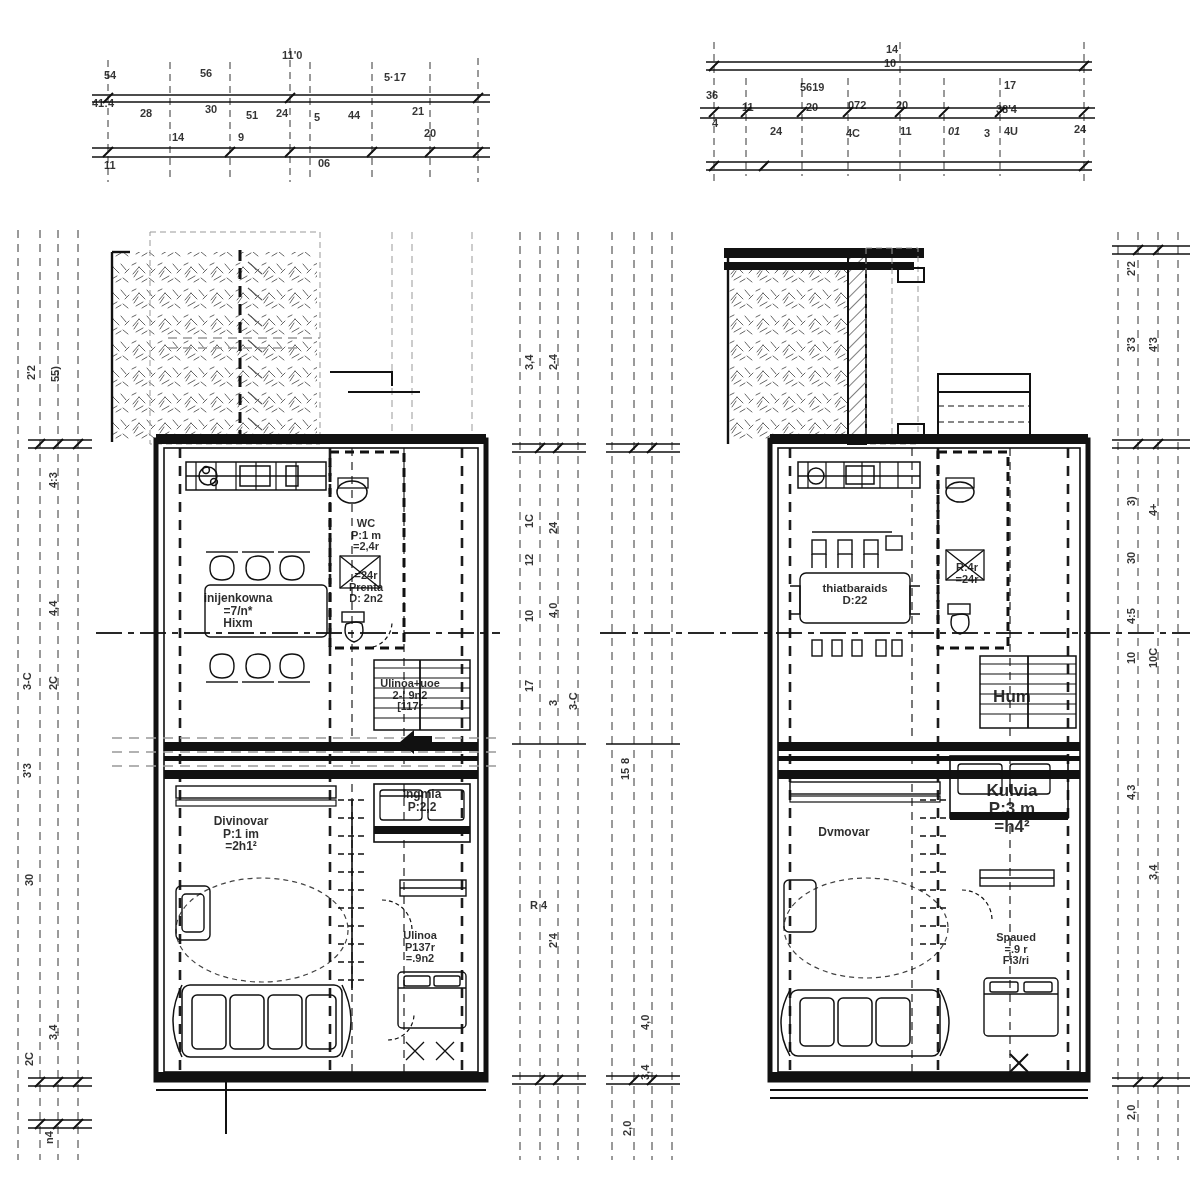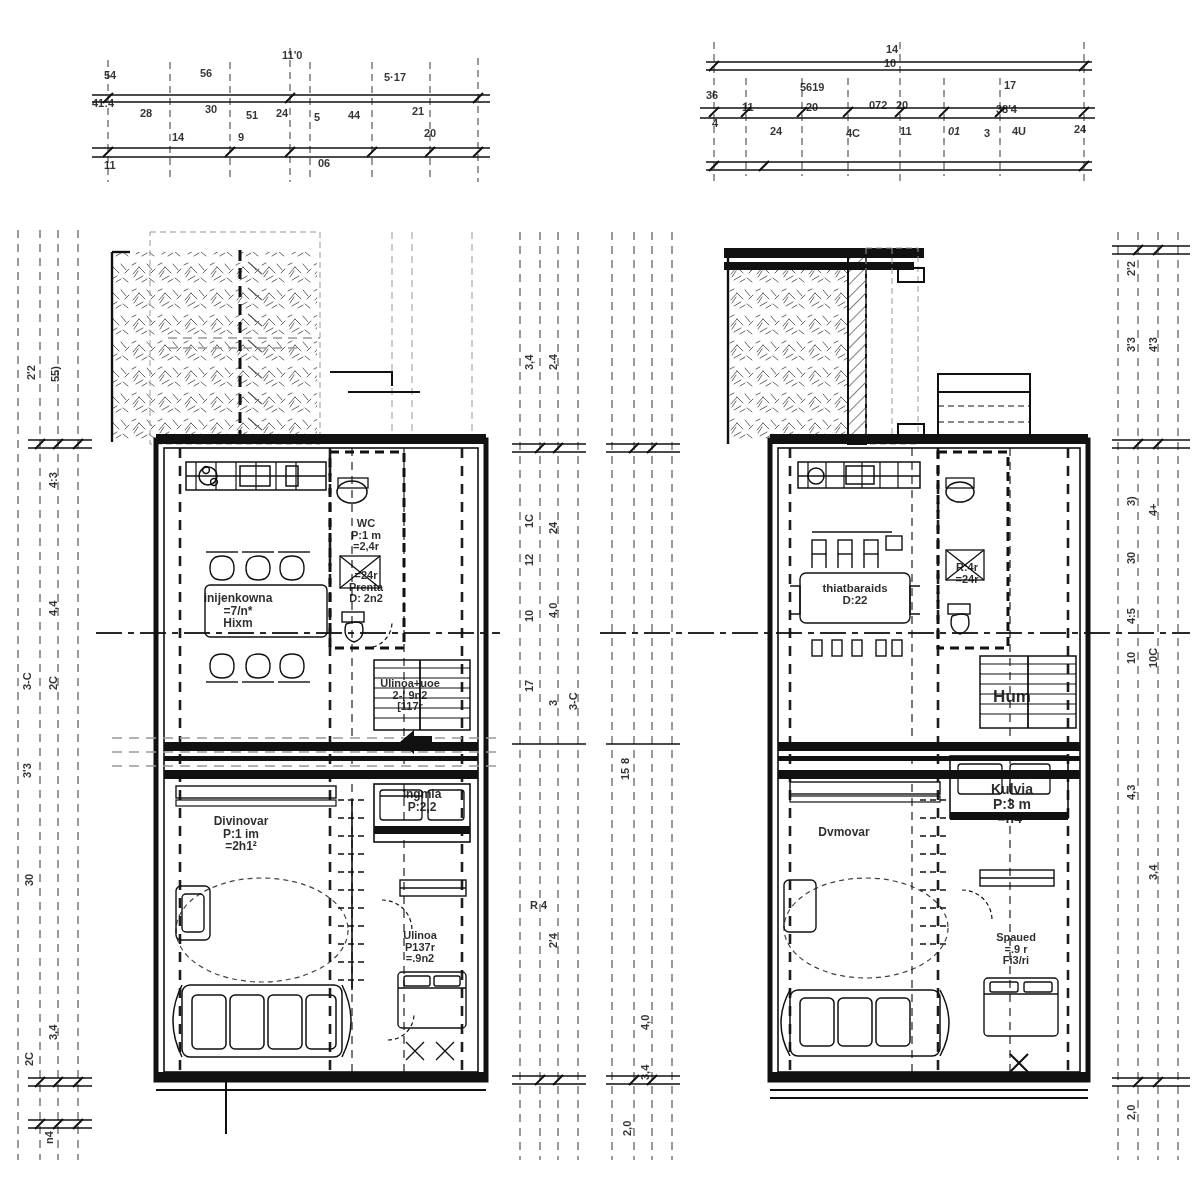--- a/index.html
+++ b/index.html
@@ -602,21 +602,21 @@
 </div>
 
 <div class="lbl room degraded" style="left:962px;top:688px;width:100px;font-size:17px;">
   <div>Hum</div>
 </div>
 
 <div class="lbl room degraded" style="left:798px;top:826px;width:92px;font-size:12px;">
   <div>Dvmovar</div>
 </div>
 
-<div class="lbl room degraded" style="left:972px;top:782px;width:80px;font-size:14px;">
+<div class="lbl room degraded" style="left:972px;top:782px;width:80px;font-size:17px;">
   <div>Kulvia</div>
   <div>P:3 m</div>
   <div>=h4²</div>
 </div>
 
 <div class="lbl room degraded" style="left:974px;top:932px;width:84px;font-size:11px;">
   <div>Spaued</div>
   <div>=.9 r</div>
   <div>Fi3/ri</div>
 </div>
@@ -639,30 +639,30 @@
 <div class="lbl dim" style="left:318px;top:158px;">06</div>
 <div class="lbl dim" style="left:104px;top:160px;">11</div>
 
 <div class="lbl dim" style="left:886px;top:44px;">14</div>
 <div class="lbl dim" style="left:884px;top:58px;">10</div>
 <div class="lbl dim" style="left:800px;top:82px;">5619</div>
 <div class="lbl dim" style="left:1004px;top:80px;">17</div>
 <div class="lbl dim" style="left:706px;top:90px;">36</div>
 <div class="lbl dim" style="left:742px;top:102px;">11</div>
 <div class="lbl dim" style="left:806px;top:102px;">20</div>
-<div class="lbl dim" style="left:848px;top:100px;padding-left:21px;">072</div>
+<div class="lbl dim" style="left:848px;top:100px;">072</div>
 <div class="lbl dim" style="left:896px;top:100px;">20</div>
 <div class="lbl dim" style="left:996px;top:104px;">38'4</div>
 <div class="lbl dim" style="left:712px;top:118px;">4</div>
 <div class="lbl dim" style="left:770px;top:126px;">24</div>
 <div class="lbl dim" style="left:846px;top:128px;">4C</div>
 <div class="lbl dim" style="left:900px;top:126px;">11</div>
 <div class="lbl dim" style="left:948px;top:126px;font-style:italic;">01</div>
 <div class="lbl dim" style="left:984px;top:128px;">3</div>
-<div class="lbl dim" style="left:1004px;top:126px;margin-left:8px;">4U</div>
+<div class="lbl dim" style="left:1004px;top:126px;">4U</div>
 <div class="lbl dim" style="left:1074px;top:124px;">24</div>
 
 <div class="lbl dim vdim" style="left:26px;top:380px;transform:rotate(-90deg);">2'2</div>
 <div class="lbl dim vdim" style="left:50px;top:382px;transform:rotate(-90deg);">55)</div>
 <div class="lbl dim vdim" style="left:48px;top:488px;transform:rotate(-90deg);">4:3</div>
 <div class="lbl dim vdim" style="left:22px;top:778px;transform:rotate(-90deg);">3'3</div>
 <div class="lbl dim vdim" style="left:22px;top:690px;transform:rotate(-90deg);">3-C</div>
 <div class="lbl dim vdim" style="left:48px;top:690px;transform:rotate(-90deg);">2C</div>
 <div class="lbl dim vdim" style="left:48px;top:616px;transform:rotate(-90deg);">4,4</div>
 <div class="lbl dim vdim" style="left:24px;top:886px;transform:rotate(-90deg);">30</div>

